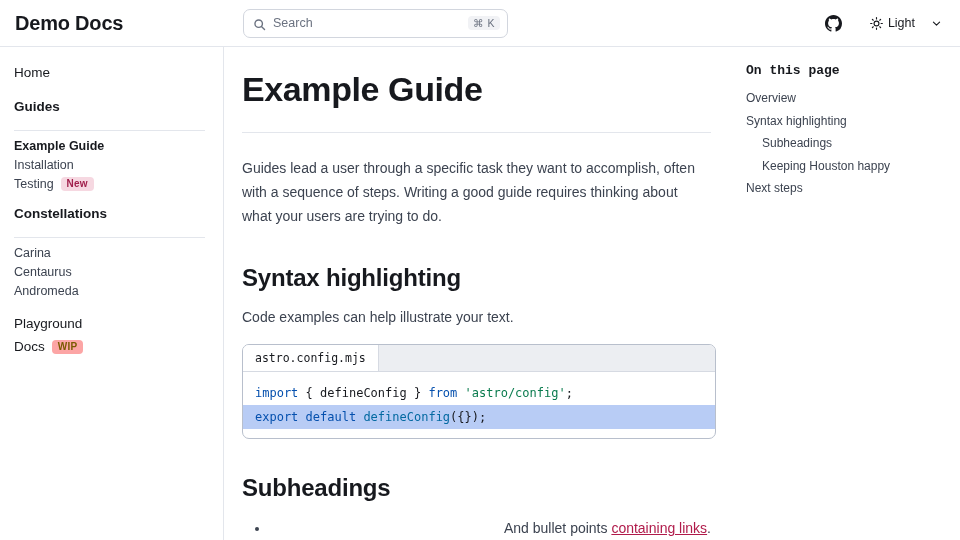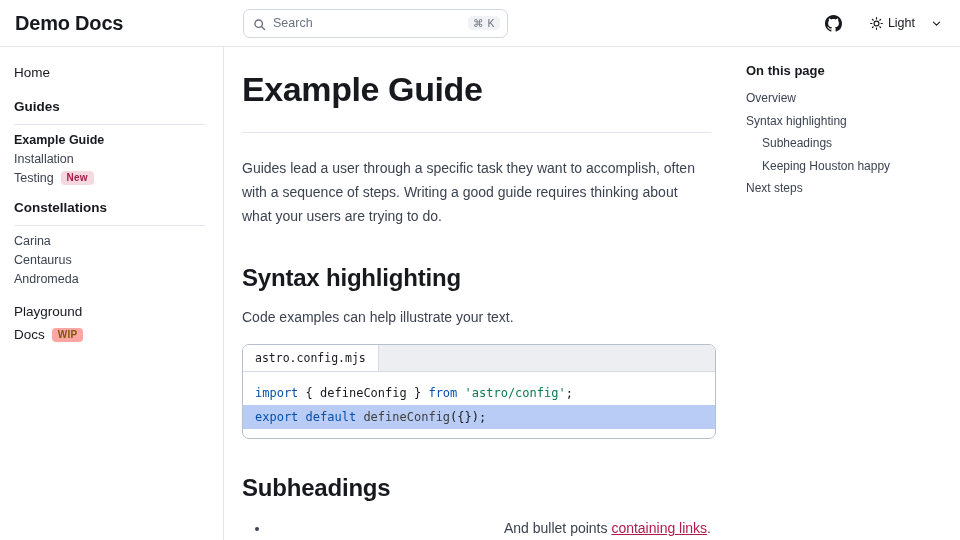--- a/index.html
+++ b/index.html
@@ -85,21 +85,21 @@
     border-right: 1px solid #e3e6ec;
     padding: 14px 18px 10px 14px;
     overflow: hidden;
   }
   .nav-top { font-size: 13.5px; color: #17191e; padding: 4px 0 6px 0; cursor: pointer; }
   .nav-group { margin-top: 13px; }
   .nav-group-title {
     font-size: 13.5px;
     font-weight: bold;
     color: #17191e;
-    padding-bottom: 10px;
+    padding-bottom: 16px;
     border-bottom: 1px solid #e3e6ec;
     margin-bottom: 5px;
   }
   .nav-link {
     font-size: 12.5px;
     color: #3c4350;
     padding: 2.5px 0;
     display: flex;
     align-items: center;
     gap: 7px;
@@ -192,21 +192,21 @@
   }
   .code-body {
     padding: 9px 0 9px 0;
     font-family: "DejaVu Sans Mono", monospace;
     font-size: 12px;
     line-height: 2.0;
   }
   .code-line { padding: 0 12px; white-space: pre; }
   .code-line.hl { background: #b8ccf5; }
   .tok-kw { color: #0550ae; }
-  .tok-fn { color: #404040; }
+  .tok-fn { color: #0369a1; }
   .tok-str { color: #0a7b4e; }
   .tok-plain { color: #17191e; }
 
   h2.sub { margin-top: 35px; }
   .bullets { margin: 14px 0 8px 0; padding-left: 28px; text-align: right; }
   .bullets li {
     font-size: 14px;
     line-height: 1.75;
     color: #3c4350;
     margin-bottom: 6px;
@@ -214,21 +214,21 @@
   .bullets a { color: #b01a4a; text-decoration: underline; }
 
   
   .toc {
     width: 225px;
     flex: 0 0 225px;
     padding: 16px 16px 0 11px;
     overflow: hidden;
   }
   .toc-title {
-    font-family: Liberation Sans, sans-serif;
+    font-family: Liberation Mono, monospace;
     font-size: 13px;
     font-weight: bold;
     color: #17191e;
     margin-bottom: 9px;
   }
   .toc-link {
     font-size: 12px;
     line-height: 1.55;
     color: #3c4350;
     padding: 2px 0;

